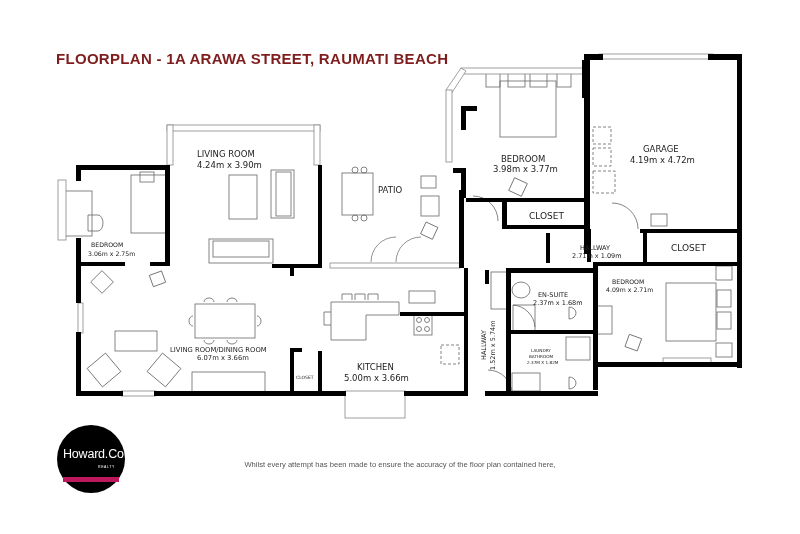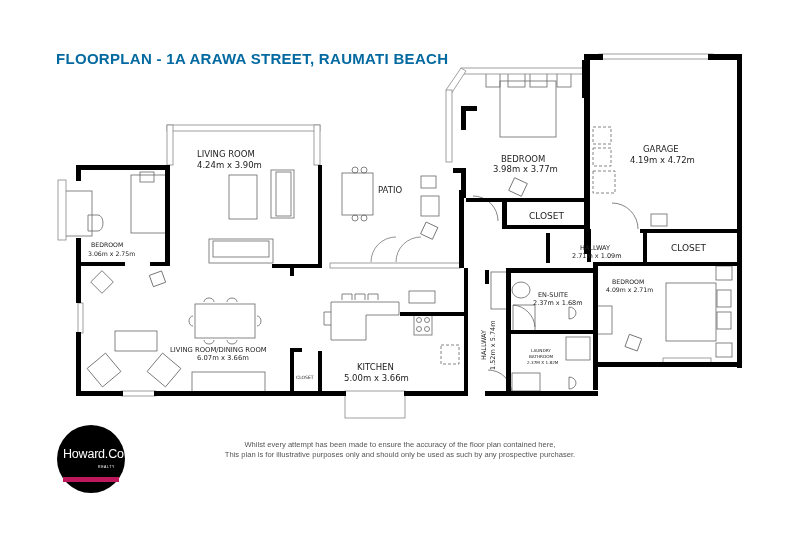--- a/index.html
+++ b/index.html
@@ -1,23 +1,23 @@
 <!DOCTYPE html>
 <html><head>
 <meta charset="utf-8">
 <style>
   html, body { margin: 0; padding: 0; background: #ffffff; }
   body { width: 800px; height: 534px; position: relative; overflow: hidden; font-family: "DejaVu Sans", sans-serif; }
-  .title { position: absolute; left: 56px; top: 50px; font-family: "Liberation Sans", sans-serif; font-weight: bold; font-size: 15px; letter-spacing: 0.3px; color: #0369a1; white-space: nowrap; }
+  .title { position: absolute; left: 56px; top: 50px; font-family: "Liberation Sans", sans-serif; font-weight: bold; font-size: 15px; letter-spacing: 0.3px; color: #7f1d1d; white-space: nowrap; }
   svg.plan { position: absolute; left: 0; top: 0; }
   .room-label { font-family: "DejaVu Sans", sans-serif; fill: #222; }
   .logo { position: absolute; left: 57px; top: 425px; width: 68px; height: 68px; border-radius: 50%; background: #000; color: #fff; }
   .logo-main { position: absolute; left: 0; right: 0; top: 22px; text-align: center; font-family: "Liberation Sans", sans-serif; font-size: 12.5px; letter-spacing: -0.2px; border-bottom: 5px solid #be185d; margin: 0 6px; padding-bottom: 16px; }
   .logo-sub { position: absolute; right: 10px; top: 40px; font-family: "Liberation Sans", sans-serif; font-size: 3.5px; letter-spacing: 0.6px; }
-  .disclaimer { position: absolute; left: 180px; width: 440px; top: 440px; text-align: center; font-family: "Liberation Sans", sans-serif; font-size: 7.6px; line-height: 9.6px; color: #555; }
+  .disclaimer { position: absolute; left: 180px; width: 440px; top: 460px; text-align: center; font-family: "Liberation Sans", sans-serif; font-size: 7.6px; line-height: 9.6px; color: #555; }
   .disclaimer div { white-space: nowrap; }
 </style>
 </head>
 <body>
 
 <div class="title">FLOORPLAN - 1A ARAWA STREET, RAUMATI BEACH</div>
 
 <svg class="plan" width="800" height="534" viewBox="0 0 800 534">
   <g fill="none" stroke="#666" stroke-width="0.8">
 
@@ -225,14 +225,13 @@
   </g>
 </svg>
 
 <div class="logo">
   <div class="logo-main">Howard.Co</div>
   <div class="logo-sub">REALTY</div>
 </div>
 
 <div class="disclaimer">
   <div>Whilst every attempt has been made to ensure the accuracy of the floor plan contained here,</div>
-  <div>This plan is for illustrative purposes only and should only be used as such by any prospective purchaser.</div>
 </div>
 
 </body></html>

